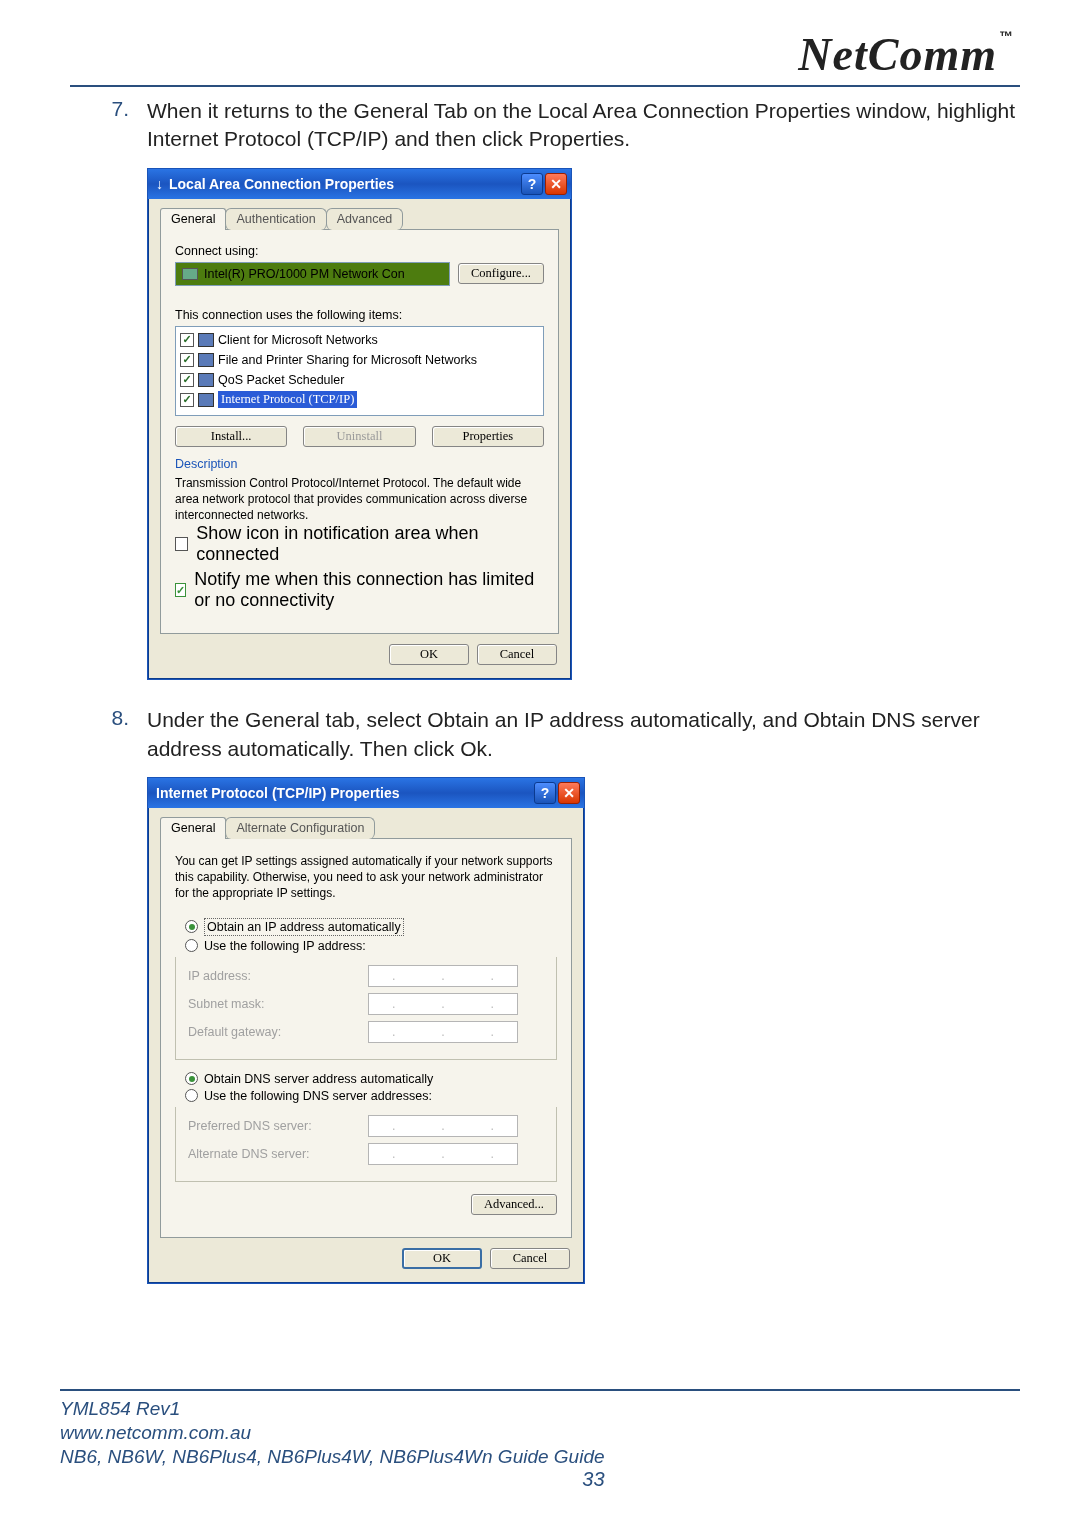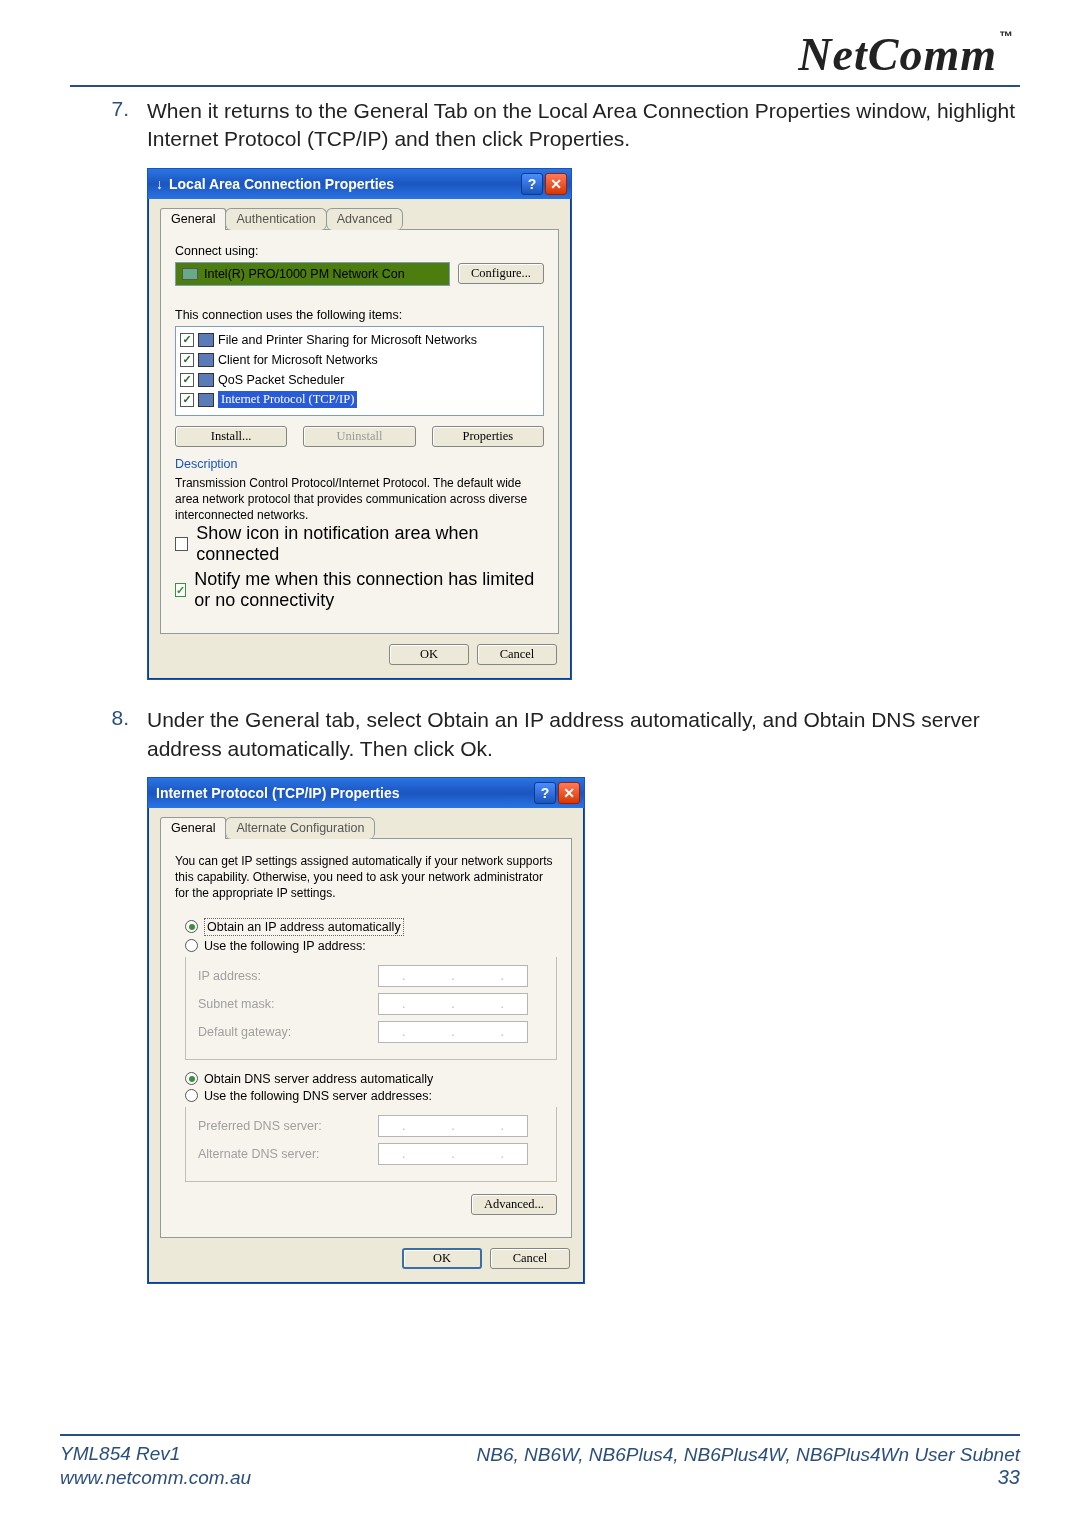--- a/index.html
+++ b/index.html
@@ -153,34 +153,34 @@
   .d2 { width: 438px; }
   .intro { font-size:12px; line-height:1.35; margin-bottom:16px;}
   .radio-group{ margin-bottom:6px;}
   .radio-row{display:flex; align-items:center; gap:6px; font-size:12.5px; margin:3px 0 3px 10px;}
   .radio{ width:13px; height:13px; border:1px solid #555; border-radius:50%; background:#fff; display:flex;align-items:center;justify-content:center;}
   .radio.checked::after{content:""; width:6px; height:6px; background:#3a923a; border-radius:50%;}
   .opt-dashed{ border:1px dotted #666; padding:1px 2px;}
   .sub-panel{
     border:1px solid #c0c0b0; border-top:none;
     padding: 2px 12px 10px 12px;
-    margin:-2px 0 12px 10px;
+    margin:-2px 0 12px 0;
   }
   .field-row{display:flex; align-items:center; margin:6px 0; font-size:12.5px; color:#a0a0a0;}
   .field-label{ width:180px;}
   .ip-box{ width:150px; height:22px; background:#fff; border:1px solid #b5b5b5; color:#bbb; display:flex; align-items:center; justify-content:space-around;}
   .ip-box span{ color:#bbb;}
   .adv-row{display:flex; justify-content:flex-end; margin:6px 0 4px 0;}
 
   
   .page-footer{
     position:absolute; left:60px; right:60px; bottom:36px;
   }
   .hr-bot{ border:none; border-top:2px solid #2a4f7e; margin-bottom:6px;}
-  .footer-row{ display:flex; justify-content:space-between; align-items:center;}
+  .footer-row{ display:flex; justify-content:space-between; align-items:flex-start;flex-direction:column;}
   .foot-left{ font-style:italic; color:#2a4f7e; font-size:19px; line-height:1.3;}
   .foot-right{ text-align:right; font-style:italic; color:#2a4f7e; font-size:19px;}
   .pg-num{ font-style:italic; font-size:20px;}
 </style>
 </head>
 <body>
 
 <div class="logo-row">
   <span class="logo">
     <span>NetComm</span><span class="tm">™</span>
@@ -217,26 +217,26 @@
         <div class="nic-icon"></div>
         <span>Intel(R) PRO/1000 PM Network Con</span>
       </div>
       <button class="btn">Configure...</button>
     </div>
     <span class="label">This connection uses the following items:</span>
     <div class="item-list">
       <div class="li-row">
             <div class="cb checked"></div>
             <div class="mini-icon"></div>
-            <span>File and Printer Sharing for Microsoft Networks</span>
+            <span>Client for Microsoft Networks</span>
           </div>
       <div class="li-row">
             <div class="cb checked"></div>
             <div class="mini-icon"></div>
-            <span>Client for Microsoft Networks</span>
+            <span>File and Printer Sharing for Microsoft Networks</span>
           </div>
       <div class="li-row">
             <div class="cb checked"></div>
             <div class="mini-icon"></div>
             <span>QoS Packet Scheduler</span>
           </div>
       <div class="li-row">
             <div class="cb checked"></div>
             <div class="mini-icon"></div>
             <span class="sel">Internet Protocol (TCP/IP)</span>
@@ -365,17 +365,17 @@
 </div>
 
 <div class="page-footer">
   <hr class="hr-bot">
   <div class="footer-row">
     <div class="foot-left">
       <div>YML854 Rev1</div>
       <div>www.netcomm.com.au</div>
     </div>
     <div class="foot-right">
-      <div>NB6, NB6W, NB6Plus4, NB6Plus4W, NB6Plus4Wn User Subnet</div>
+      <div>NB6, NB6W, NB6Plus4, NB6Plus4W, NB6Plus4Wn Guide Guide</div>
       <div class="pg-num">33</div>
     </div>
   </div>
 </div>
 
 </body></html>

